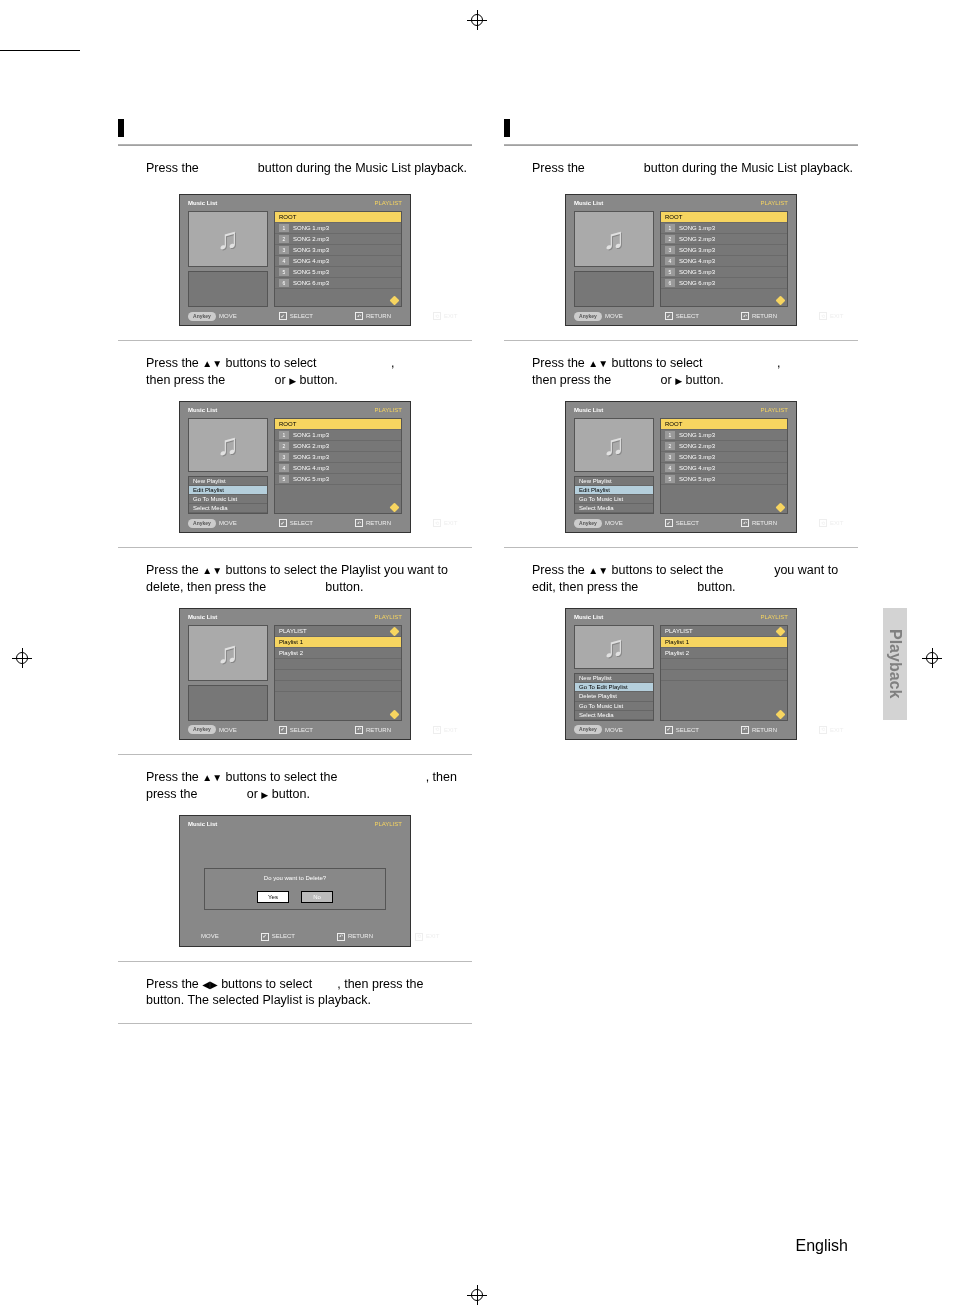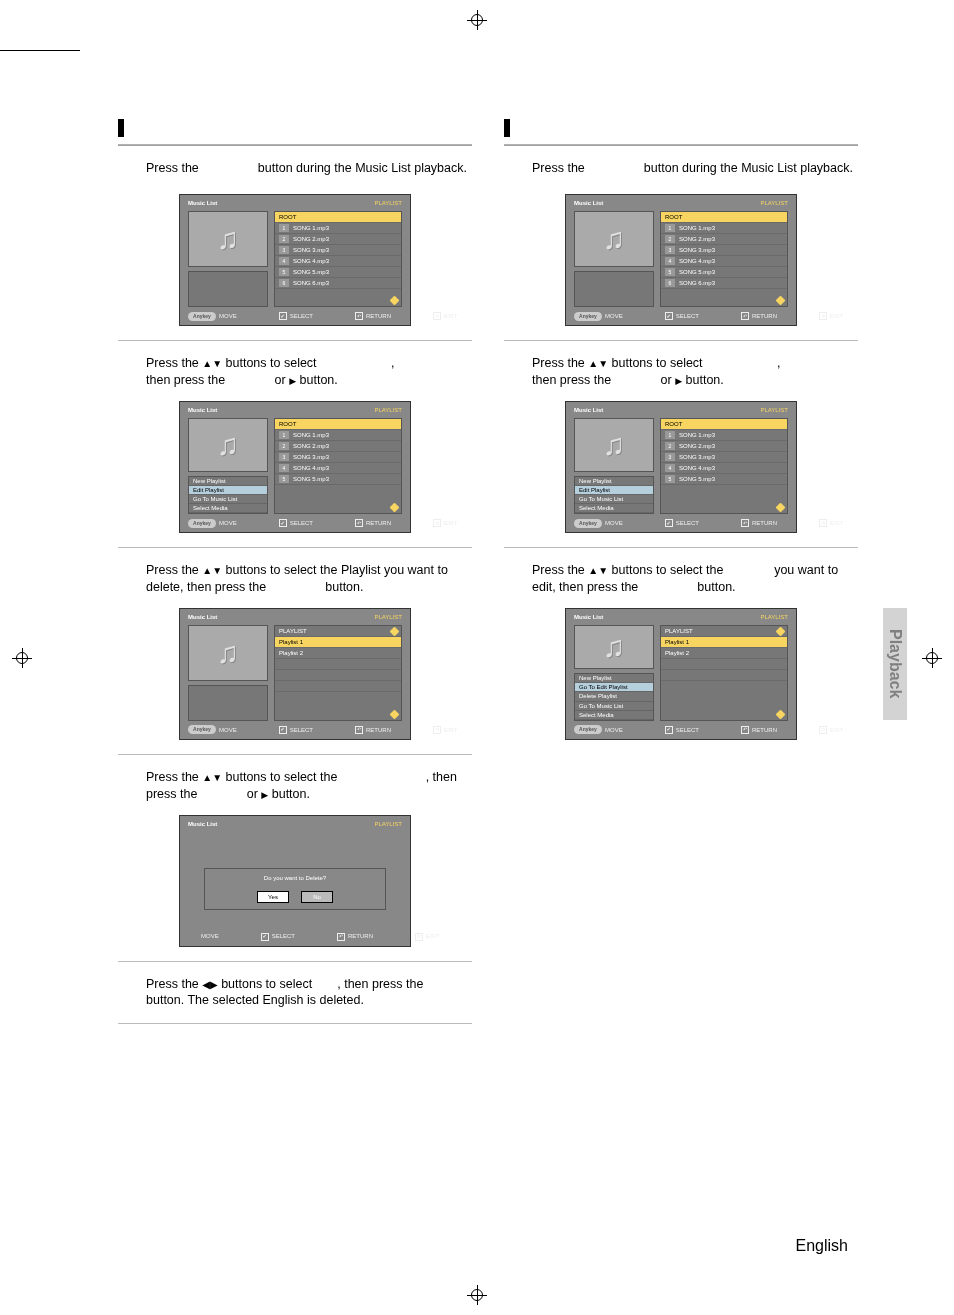--- a/index.html
+++ b/index.html
@@ -352,21 +352,21 @@
               </span>
           </div>
         </div>
       </div>
       <div class="sep"></div>
 
       <div class="step">
         <div class="step-row">
           <div class="stepnum">5</div>
           <div class="step-text">
-            <span>Press the </span><span class="arrows-lr"></span><span> buttons to select </span><span class="strong">Yes</span><span>, then press the </span><span class="strong">ENTER</span><span> button. The selected English is deleted.</span>
+            <span>Press the </span><span class="arrows-lr"></span><span> buttons to select </span><span class="strong">Yes</span><span>, then press the </span><span class="strong">ENTER</span><span> button. The selected Playlist is playback.</span>
           </div>
         </div>
       </div>
       <div class="sep"></div>
     </div>
 
     <div class="col">
       <div class="section-head">
         <div class="bar"></div>
         <div class="title">Go To Edit Playlist</div>

